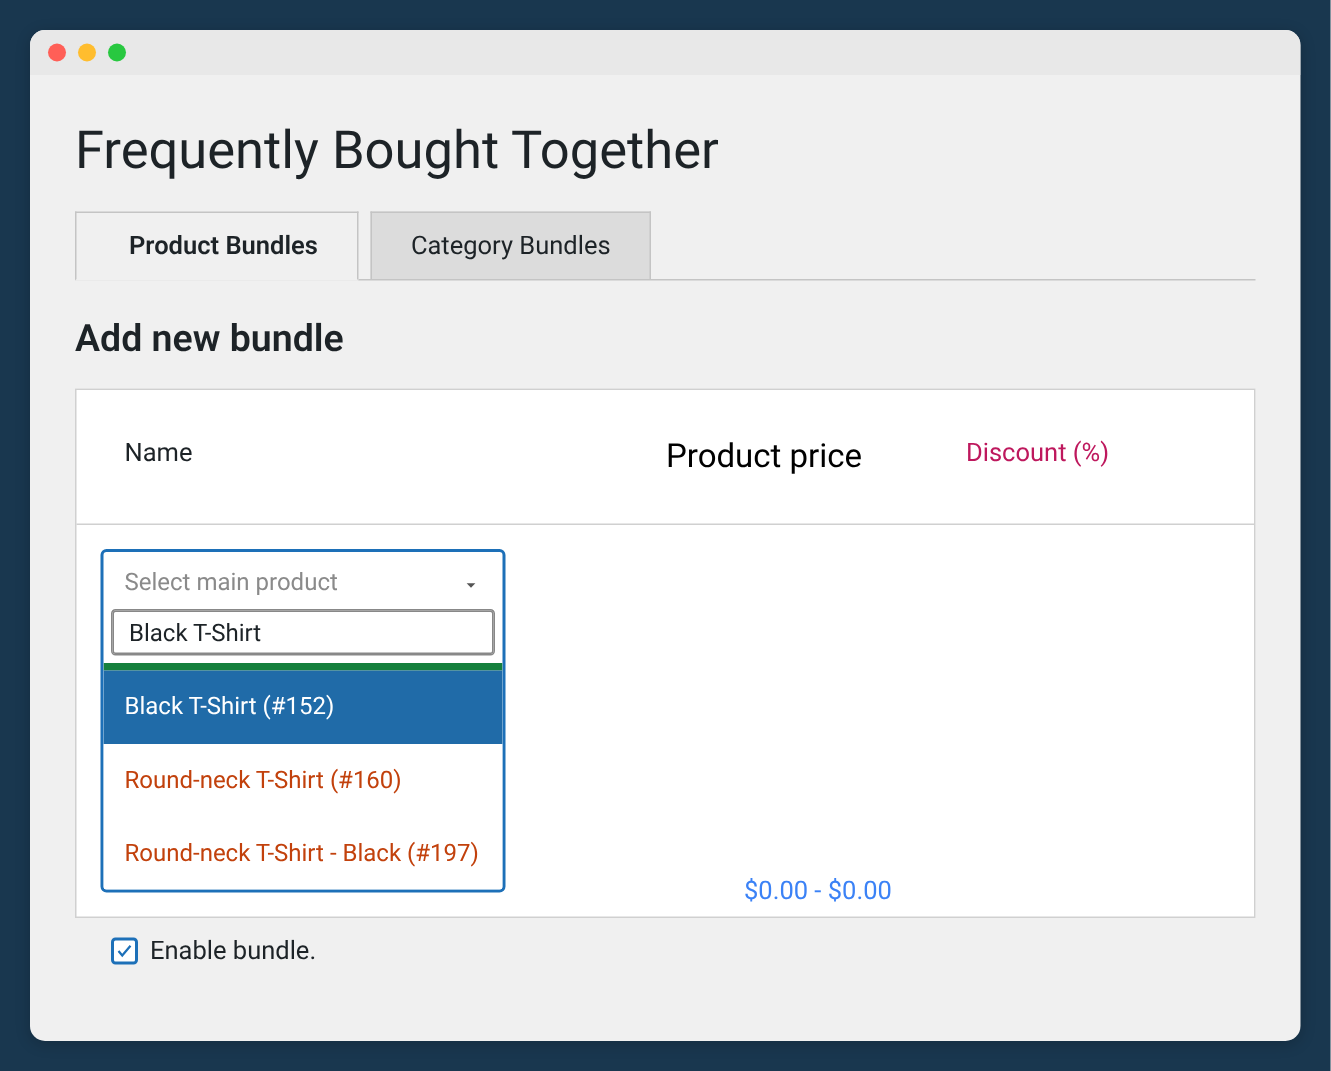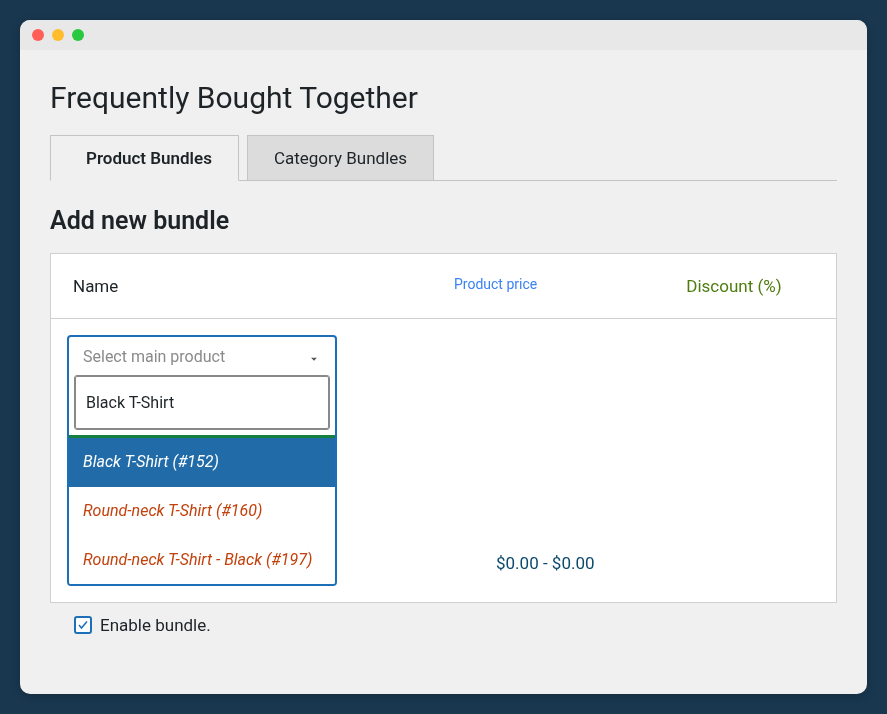--- a/index.html
+++ b/index.html
@@ -36,21 +36,21 @@
       height: 12px;
       border-radius: 50%;
     }
     .dot-red { background: #ff5f57; }
     .dot-yellow { background: #ffbd2e; }
     .dot-green { background: #28c840; }
     .content {
       padding: 30px 30px 0 30px;
     }
     .page-title {
-      font-size: 30px;
+      font-size: 35px;
       font-weight: 400;
       color: #1d2327;
       margin-bottom: 20px;
     }
     .tabs {
       display: flex;
       border-bottom: 1px solid #c4c4c4;
     }
     .tab {
       padding: 12px 26px;
@@ -76,37 +76,36 @@
       margin: 25px 0 18px 0;
     }
     .table {
       background: #fff;
       border: 1px solid #d0d0d0;
       width: 100%;
     }
     .table-header {
       display: flex;
       border-bottom: 1px solid #d0d0d0;
-      padding: 22px;
+      padding: 32px;
     }
     .th-name {
       flex: 1;
       font-size: 17px;
       color: #1d2327;
     }
     .th-price {
       width: 200px;
-      font-size: 14px;
-      color: #3b82f6;
+      font-size: 22px;
+      color: #000000;
     }
     .th-discount {
       width: 160px;
       font-size: 17px;
-      color: #4d7c0f;
-      text-align: center;
+      color: #be185d;
     }
     .table-body {
       padding: 16px;
       min-height: 240px;
       position: relative;
     }
     .select-container {
       position: relative;
       width: 270px;
     }
@@ -132,48 +131,47 @@
       height: 14px;
       fill: #555;
     }
     .search-row {
       padding: 0 6px 6px 6px;
     }
     .search-input {
       width: 100%;
       border: 1px solid #888;
       border-radius: 2px;
-      padding: 16px 10px;
+      padding: 4px 10px;
       font-size: 16px;
       color: #1d2327;
       outline: 1px solid #888;
       font-family: inherit;
     }
     .dropdown-list {
-      border-top: 3px solid #15803d;
-      font-style: italic;
+      border-top: 5px solid #15803d;
     }
     .dropdown-option {
       padding: 14px 14px;
       font-size: 16px;
       color: #c2410c;
       cursor: pointer;
       background: #fff;
       line-height: 1.3;
     }
     .dropdown-option.highlighted {
       background: #206ba8;
       color: #fff;
     }
     .price-display {
       position: absolute;
       left: 445px;
       top: 234px;
       font-size: 17px;
-      color: #0c4a6e;
+      color: #3b82f6;
     }
     .behind-button {
       position: absolute;
       left: 16px;
       top: 154px;
       border: 1px solid #1d70b8;
       border-radius: 4px;
       padding: 6px 38px 6px 8px;
       height: 36px;
       width: 285px;

